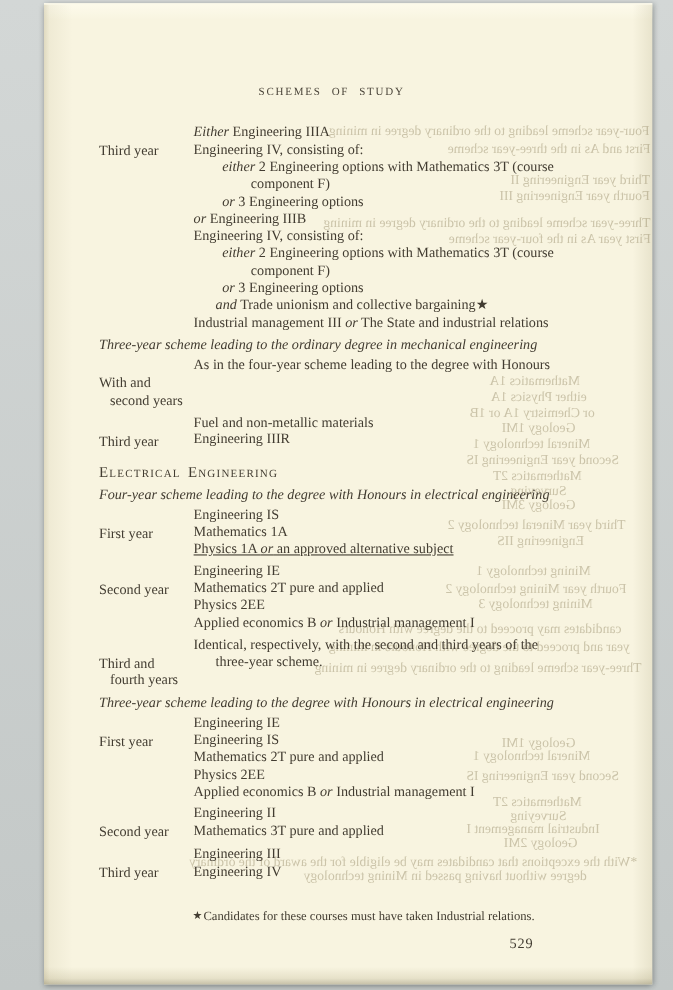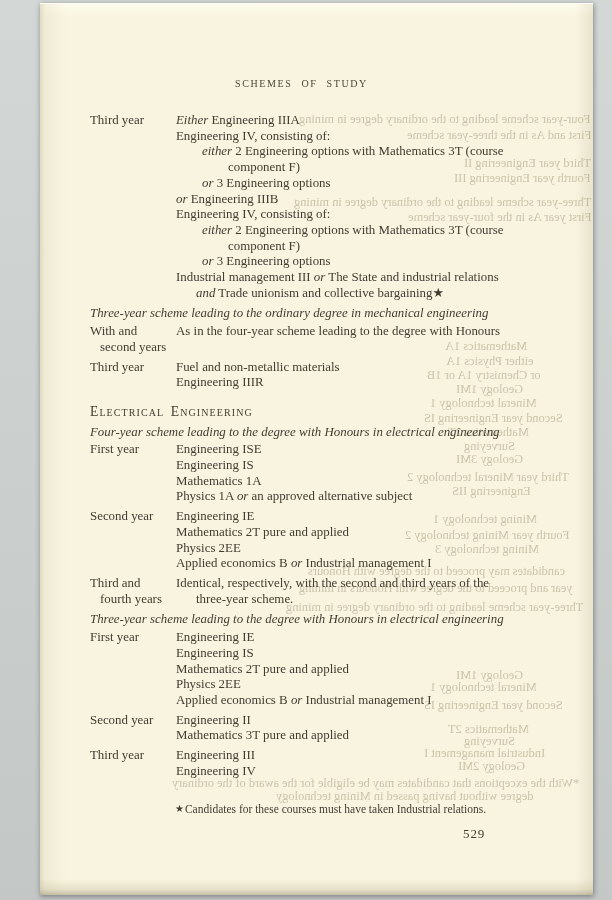--- a/index.html
+++ b/index.html
@@ -34,21 +34,21 @@
     position: absolute; transform: scaleX(-1); filter: blur(.7px);
     color: var(--bleed); font-size: 12.4px; line-height: 14px; white-space: nowrap;
   }
   .doc { position: absolute; inset: 0; padding: 0 34px 0 50px; color: var(--ink); border-radius: 20px; }
   .doc-header {
     margin-top: 74px; text-align: center; padding-right: 46px;
     font-size: 10px; line-height: 12px; letter-spacing: 1.6px; word-spacing: 5px; color: #4c463b;
   }
   .doc-body { margin-top: 23px; font-size: 12.9px; line-height: 15.7px; }
   .row { display: flex; margin-bottom: 4px; }
-  .label { width: 86px; flex: none; }
+  .label { width: 86px; flex: none; margin-top: 17px; }
   .label-line { white-space: nowrap; }
   .label-line.cont { padding-left: 10px; }
   .lines { flex: 1; min-width: 0; }
   .line { white-space: nowrap; }
   .line i, .iheading { font-style: italic; }
   .iheading { margin: 5px 0 2px; white-space: nowrap; }
   .scheading {
     font-variant: small-caps; letter-spacing: 1.1px; word-spacing: 2px;
     font-size: 13.6px; margin: 13px 0 3px;
   }
@@ -105,22 +105,22 @@
             <div class="line" style="padding-left: 0px;"><i>Either </i><span>Engineering IIIA</span></div>
             <div class="line" style="padding-left: 0px;"><span>Engineering IV, consisting of:</span></div>
             <div class="line" style="padding-left: 26px;"><i>either </i><span>2 Engineering options with Mathematics 3T (course</span></div>
             <div class="line" style="padding-left: 52px;"><span>component F)</span></div>
             <div class="line" style="padding-left: 26px;"><i>or </i><span>3 Engineering options</span></div>
             <div class="line" style="padding-left: 0px;"><i>or </i><span>Engineering IIIB</span></div>
             <div class="line" style="padding-left: 0px;"><span>Engineering IV, consisting of:</span></div>
             <div class="line" style="padding-left: 26px;"><i>either </i><span>2 Engineering options with Mathematics 3T (course</span></div>
             <div class="line" style="padding-left: 52px;"><span>component F)</span></div>
             <div class="line" style="padding-left: 26px;"><i>or </i><span>3 Engineering options</span></div>
+            <div class="line" style="padding-left: 20px;"><i>and</i><span> Trade unionism and collective bargaining★</span></div>
             <div class="line" style="padding-left: 0px;"><span>Industrial management III </span><i>or</i><span> The State and industrial relations</span></div>
-            <div class="line" style="padding-left: 20px;"><i>and</i><span> Trade unionism and collective bargaining★</span></div>
           </div>
         </div>
         <div class="iheading">Three-year scheme leading to the ordinary degree in mechanical engineering</div>
         <div class="row">
           <div class="label">
             <div class="label-line">With and</div>
             <div class="label-line cont">second years</div>
           </div>
           <div class="lines">
             <div class="line" style="padding-left: 0px;"><span>As in the four-year scheme leading to the degree with Honours</span></div>
@@ -135,24 +135,23 @@
             <div class="line" style="padding-left: 0px;"><span>Engineering IIIR</span></div>
           </div>
         </div>
         <div class="scheading">Electrical Engineering</div>
         <div class="iheading">Four-year scheme leading to the degree with Honours in electrical engineering</div>
         <div class="row">
           <div class="label">
             <div class="label-line">First year</div>
           </div>
           <div class="lines">
-            <div class="line" style="padding-left: 0px;"><span>Engineering ISE</span></div>
             <div class="line" style="padding-left: 0px;"><span>Engineering IS</span></div>
             <div class="line" style="padding-left: 0px;"><span>Mathematics 1A</span></div>
-            <div class="line" style="padding-left: 0px;"><span>Physics 1A </span><i>or</i><span> an approved alternative subject</span></div>
+            <div class="line" style="padding-left: 0px; text-decoration: underline;"><span>Physics 1A </span><i>or</i><span> an approved alternative subject</span></div>
           </div>
         </div>
         <div class="row">
           <div class="label">
             <div class="label-line">Second year</div>
           </div>
           <div class="lines">
             <div class="line" style="padding-left: 0px;"><span>Engineering IE</span></div>
             <div class="line" style="padding-left: 0px;"><span>Mathematics 2T pure and applied</span></div>
             <div class="line" style="padding-left: 0px;"><span>Physics 2EE</span></div>

